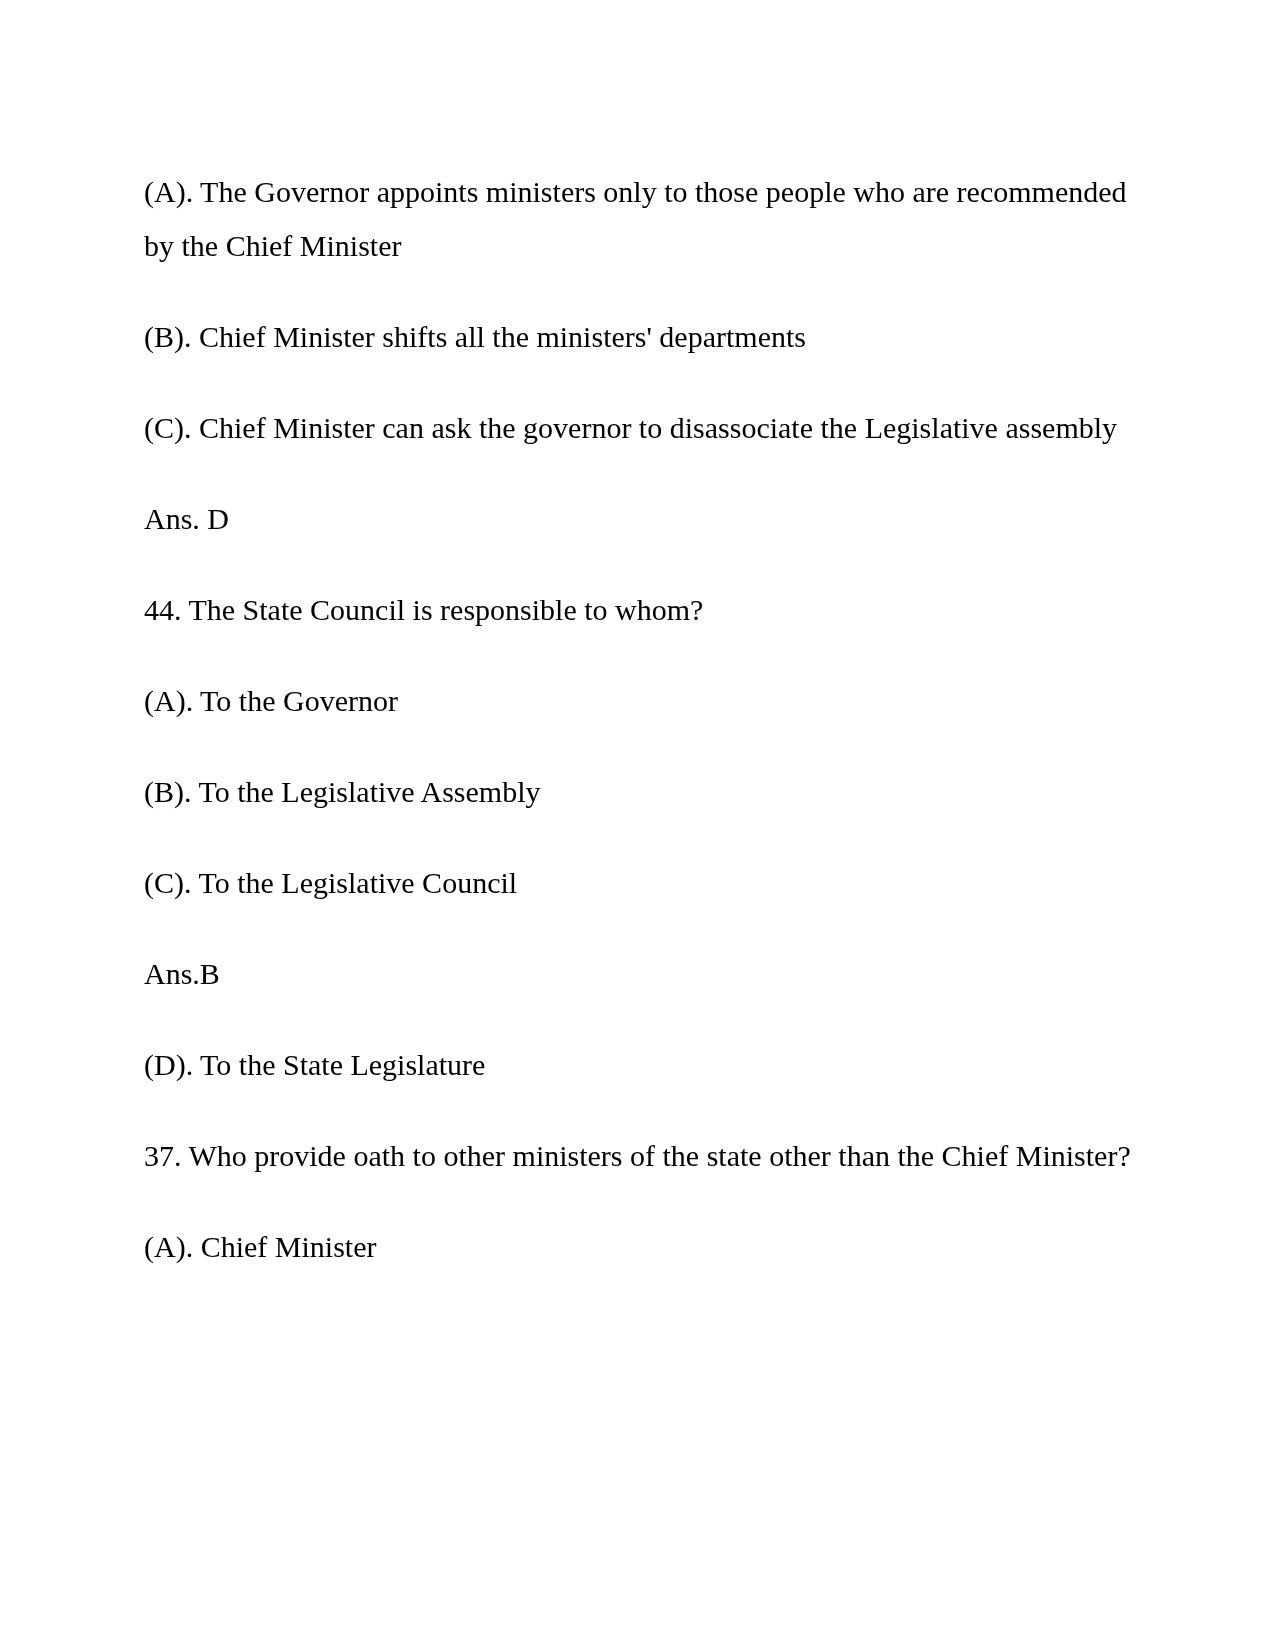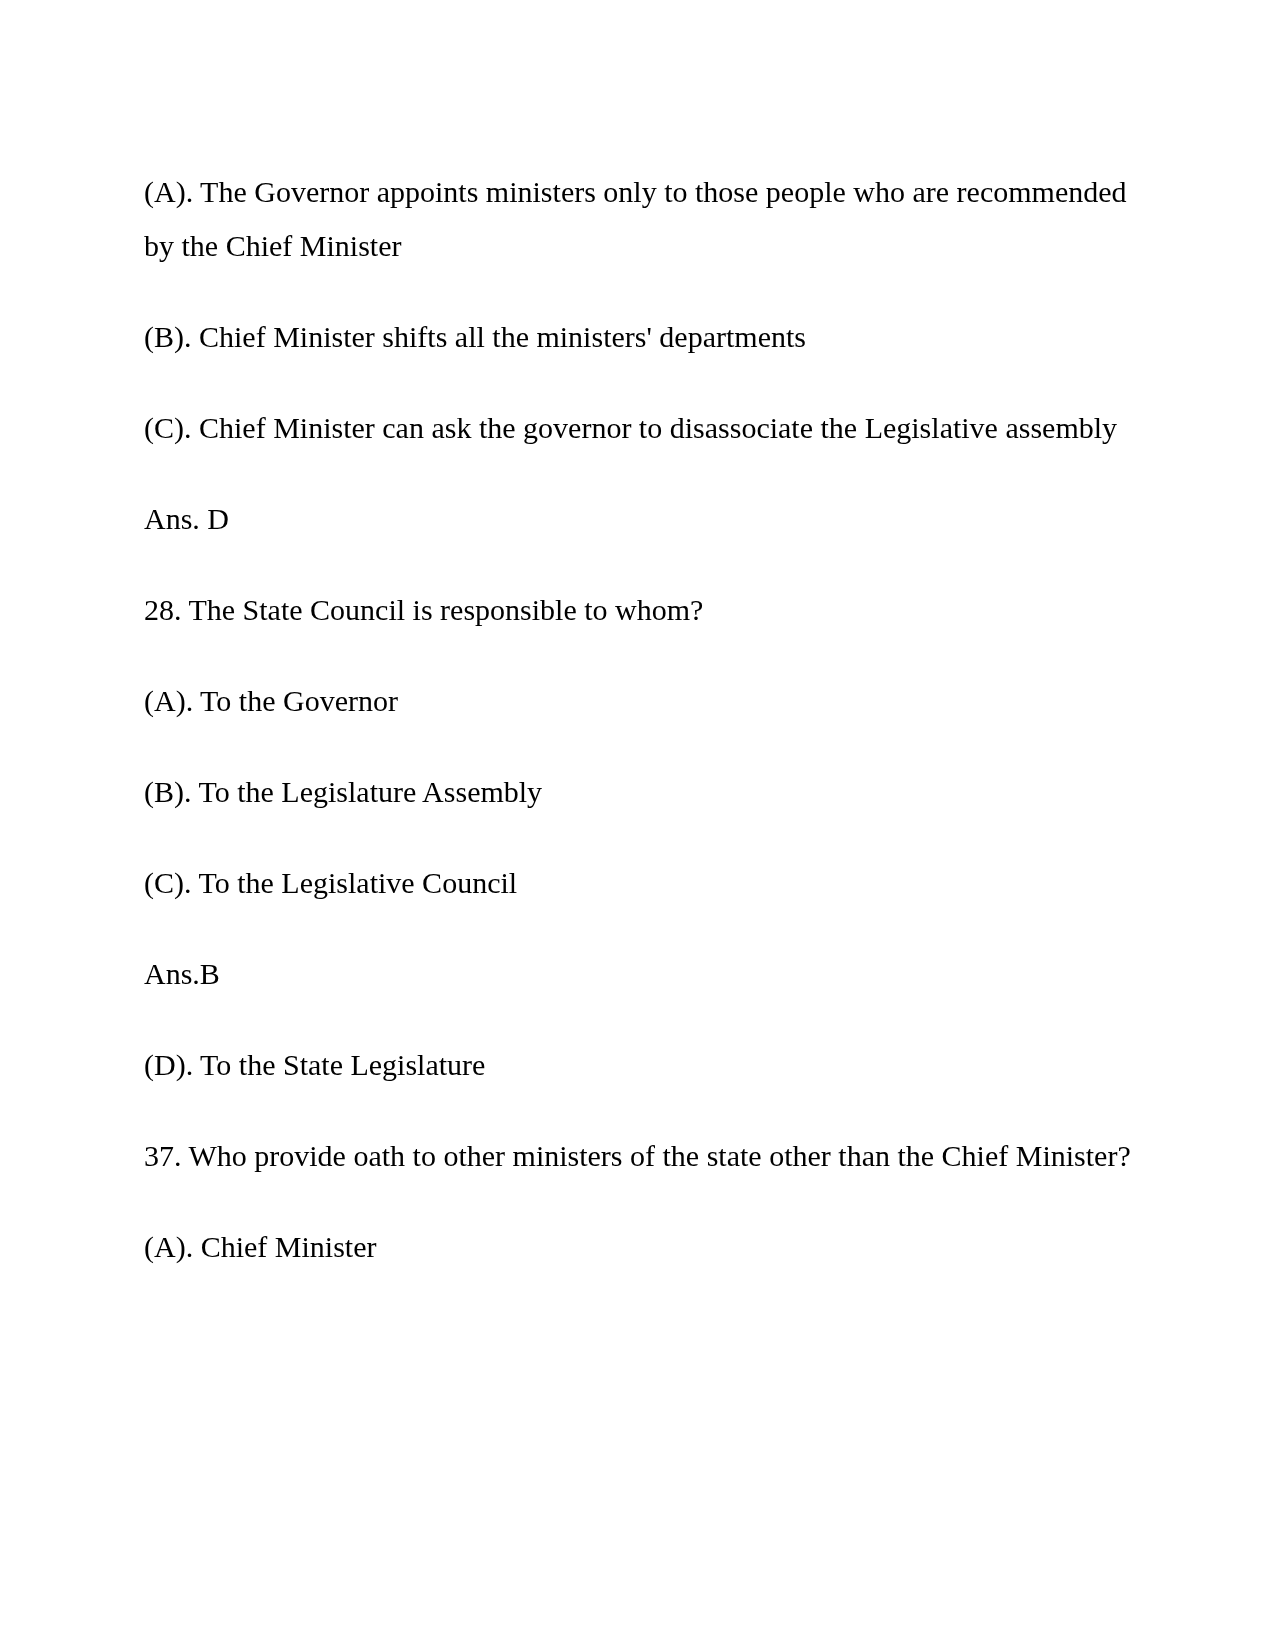--- a/index.html
+++ b/index.html
@@ -28,21 +28,21 @@
 </style>
 </head>
 <body>
 
 <div class="page">
   <p class="block">(A). The Governor appoints ministers only to those people who are recommended
 by the Chief Minister</p>
   <p class="block">(B). Chief Minister shifts all the ministers' departments</p>
   <p class="block">(C). Chief Minister can ask the governor to disassociate the Legislative assembly</p>
   <p class="block">Ans. D</p>
-  <p class="block">28. The State Council is responsible to whom?</p>
+  <p class="block">44. The State Council is responsible to whom?</p>
   <p class="block">(A). To the Governor</p>
-  <p class="block">(B). To the Legislature Assembly</p>
+  <p class="block">(B). To the Legislative Assembly</p>
   <p class="block">(C). To the Legislative Council</p>
   <p class="block">Ans.B</p>
   <p class="block">(D). To the State Legislature</p>
   <p class="block">37. Who provide oath to other ministers of the state other than the Chief Minister?</p>
   <p class="block">(A). Chief Minister</p>
 </div>
 
 </body></html>

